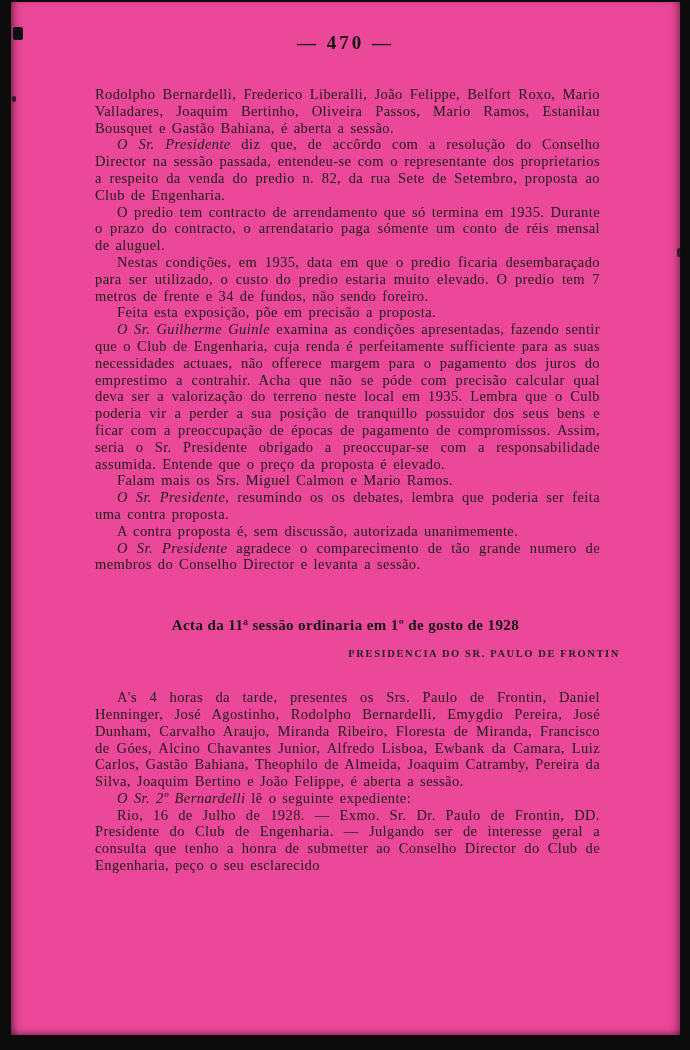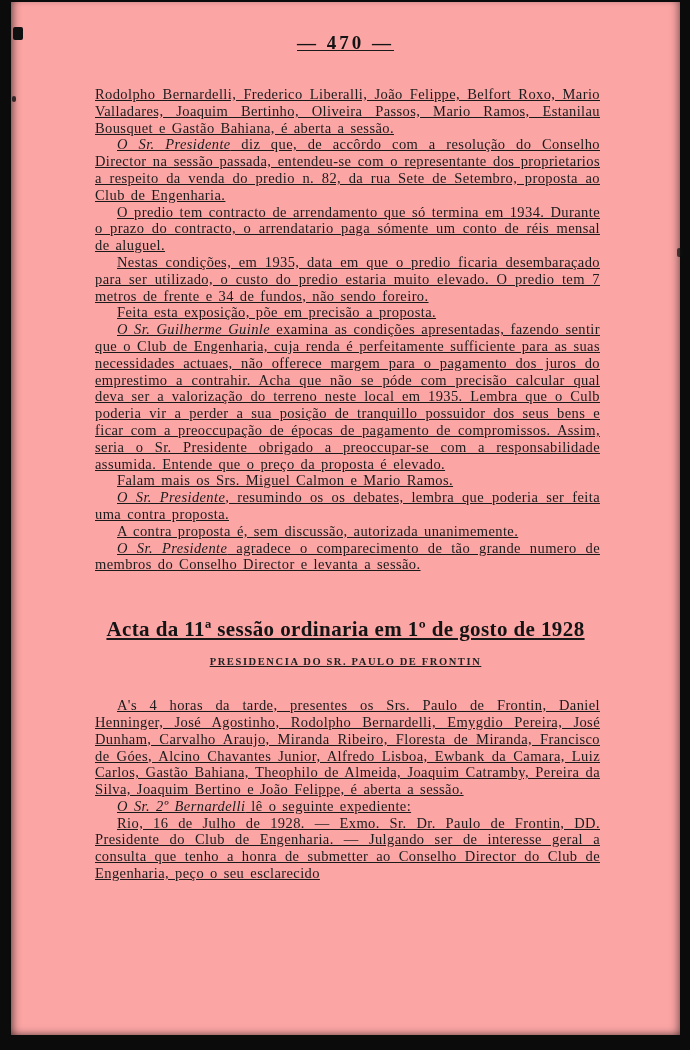--- a/index.html
+++ b/index.html
@@ -16,26 +16,25 @@
     width: 690px;
     height: 1050px;
     background: #0b0b0b;
   }
   .page {
     position: absolute;
     left: 11px;
     top: 2px;
     right: 10px;
     bottom: 15px;
-    background: #fca5a5;
+    background: #ec4899;
     box-shadow: inset 7px 0 9px -5px rgba(0,0,0,0.55),
                 inset -7px 0 9px -5px rgba(0,0,0,0.45),
                 inset 0 -6px 8px -5px rgba(0,0,0,0.4);
     color: #1a1a1a;
-    text-decoration: underline;
   }
   .page-number {
     text-align: center;
     font-size: 19px;
     font-weight: bold;
     letter-spacing: 3px;
     margin: 30px 0 32px 0;
     color: #141414;
   }
   .body-text {
@@ -45,28 +44,28 @@
     line-height: 16.8px;
     letter-spacing: 0.4px;
     word-spacing: 2px;
     color: #1c1c1c;
   }
   .para { margin: 0; }
   .para.indent { text-indent: 22px; }
   .it { font-style: italic; }
   .section-heading {
     text-align: center;
-    font-size: 21px;
+    font-size: 15px;
     font-weight: bold;
     letter-spacing: 0.4px;
     margin: 44px 60px 14px 60px;
     color: #141414;
   }
   .subheading {
-    text-align: center;
+    text-align: right;
     font-size: 10.5px;
     font-weight: bold;
     letter-spacing: 1.6px;
     margin: 0 60px 30px 60px;
     color: #222;
   }
   .speck {
     position: absolute;
     background: #101010;
     border-radius: 2px;
@@ -78,21 +77,21 @@
 </head>
 <body>
 
 <div class="scan-frame">
   <div class="page">
     <div class="page-number">— 470 —</div>
 
     <div class="body-text">
         <p class="para"><span>Rodolpho Bernardelli, Frederico Liberalli, João Felippe, Belfort Roxo, Mario Valladares, Joaquim Bertinho, Oliveira Passos, Mario Ramos, Estanilau Bousquet e Gastão Bahiana, é aberta a sessão.</span></p>
         <p class="para indent"><span class="it">O Sr. Presidente</span><span> diz que, de accôrdo com a resolução do Conselho Director na sessão passada, entendeu-se com o representante dos proprietarios a respeito da venda do predio n. 82, da rua Sete de Setembro, proposta ao Club de Engenharia.</span></p>
-        <p class="para indent"><span>O predio tem contracto de arrendamento que só termina em 1934. Durante o prazo do contracto, o arrendatario paga sómente um conto de réis mensal de aluguel.</span></p>
+        <p class="para indent"><span>O predio tem contracto de arrendamento que só termina em 1935. Durante o prazo do contracto, o arrendatario paga sómente um conto de réis mensal de aluguel.</span></p>
         <p class="para indent"><span>Nestas condições, em 1935, data em que o predio ficaria desembaraçado para ser utilizado, o custo do predio estaria muito elevado. O predio tem 7 metros de frente e 34 de fundos, não sendo foreiro.</span></p>
         <p class="para indent"><span>Feita esta exposição, põe em precisão a proposta.</span></p>
         <p class="para indent"><span class="it">O Sr. Guilherme Guinle</span><span> examina as condições apresentadas, fazendo sentir que o Club de Engenharia, cuja renda é perfeitamente sufficiente para as suas necessidades actuaes, não offerece margem para o pagamento dos juros do emprestimo a contrahir. Acha que não se póde com precisão calcular qual deva ser a valorização do terreno neste local em 1935. Lembra que o Culb poderia vir a perder a sua posição de tranquillo possuidor dos seus bens e ficar com a preoccupação de épocas de pagamento de compromissos. Assim, seria o Sr. Presidente obrigado a preoccupar-se com a responsabilidade assumida. Entende que o preço da proposta é elevado.</span></p>
         <p class="para indent"><span>Falam mais os Srs. Miguel Calmon e Mario Ramos.</span></p>
         <p class="para indent"><span class="it">O Sr. Presidente</span><span>, resumindo os os debates, lembra que poderia ser feita uma contra proposta.</span></p>
         <p class="para indent"><span>A contra proposta é, sem discussão, autorizada unanimemente.</span></p>
         <p class="para indent"><span class="it">O Sr. Presidente</span><span> agradece o comparecimento de tão grande numero de membros do Conselho Director e levanta a sessão.</span></p>
       </div>
 
     <h2 class="section-heading">Acta da 11ª sessão ordinaria em 1º de gosto de 1928</h2>

